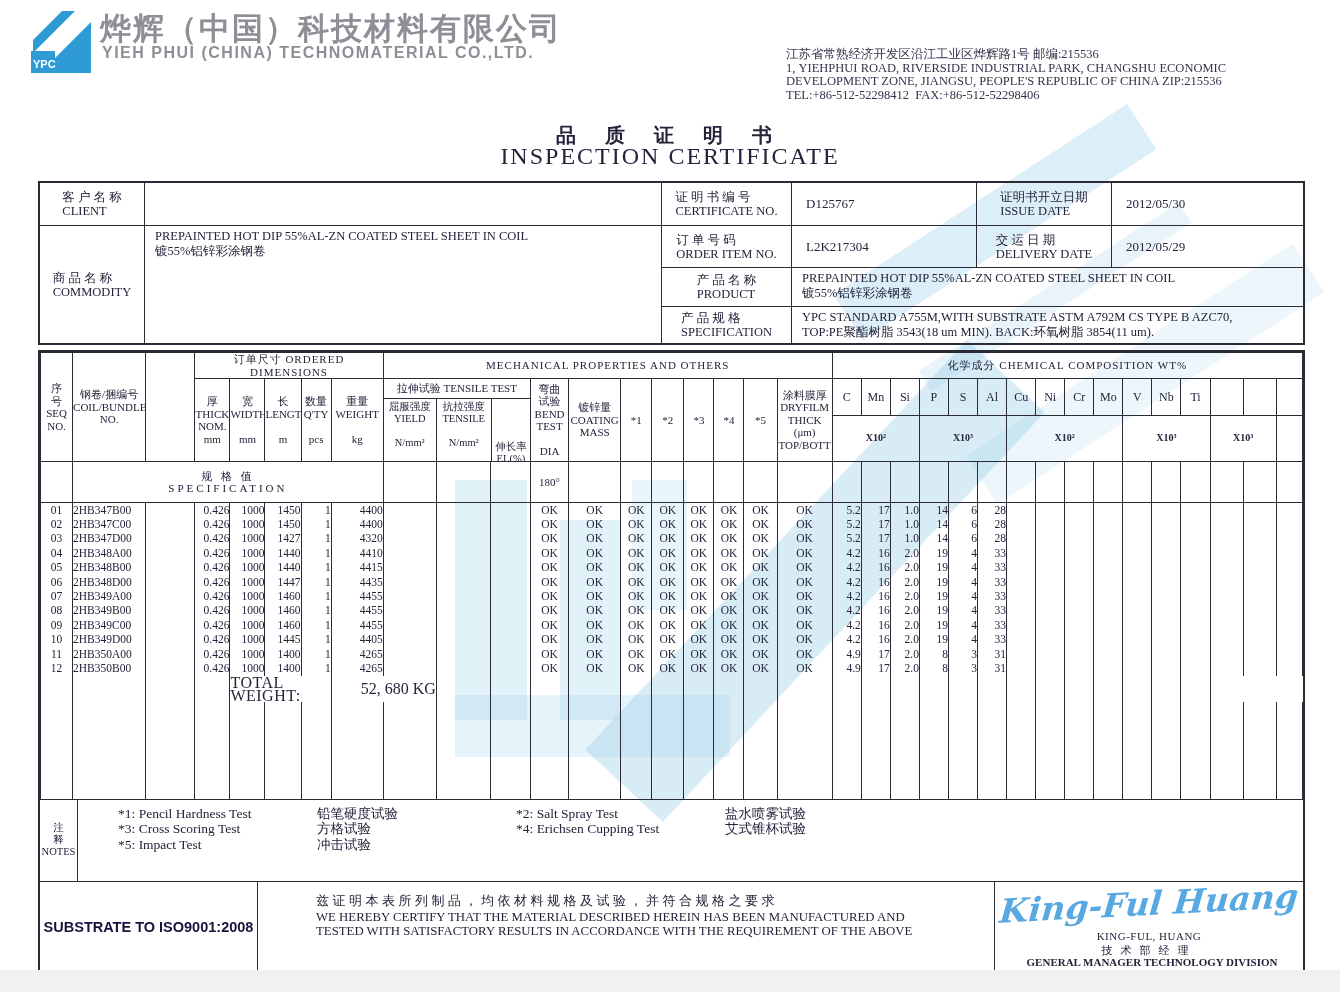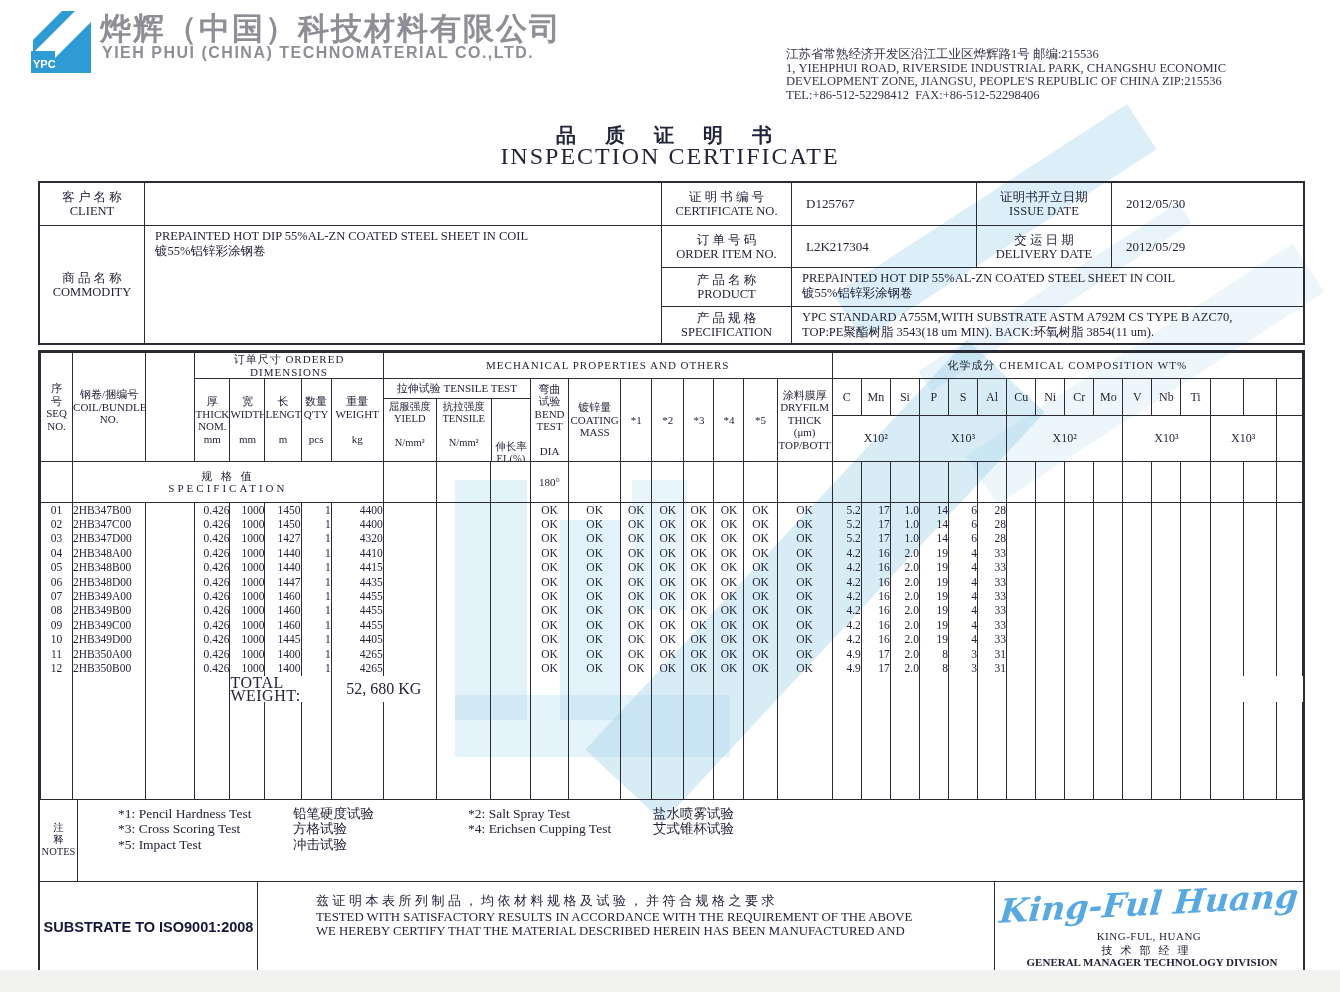--- a/index.html
+++ b/index.html
@@ -32,59 +32,59 @@
   .title-cn{left:0;top:122px;width:1340px;text-align:center;font-size:20px;font-weight:bold;letter-spacing:12px;}
   .title-en{left:0;top:143px;width:1340px;text-align:center;font-size:24px;letter-spacing:2px;}
   
   .info-box{left:38px;top:181px;width:1263px;height:160px;border:2px solid #2b2b35;
     display:grid;grid-template-columns:105px 517px 130px 185px 135px 1fr;
     grid-template-rows:43px 42px 39px 1fr;}
   .cell{box-sizing:border-box;overflow:hidden;}
   .br{border-right:1px solid #2b2b35;}
   .bb{border-bottom:1px solid #2b2b35;}
   .lab{display:flex;flex-direction:column;align-items:center;justify-content:center;
-    text-align:center;font-size:12.5px;line-height:14px;white-space:pre-line;}
+    text-align:left;font-size:12.5px;line-height:14px;white-space:pre-line;}
   .val{font-size:13px;display:flex;align-items:center;padding-left:14px;}
   .val2{font-size:12.5px;line-height:14.5px;padding:3px 0 0 10px;}
   .g-r24c1{grid-row:2/5;grid-column:1;}
   .g-r24c2{grid-row:2/5;grid-column:2;}
   .g-c46{grid-column:4/7;}
   
   .main-box{left:38px;top:350px;width:1263px;border:2px solid #2b2b35;}
   table.main{border-collapse:collapse;table-layout:fixed;width:1263px;}
   table.main th,table.main td{border:1px solid #2b2b35;padding:0;font-weight:normal;
     font-size:11px;line-height:12.5px;overflow:hidden;}
   .pre{white-space:pre-line;}
   th.h1{height:20px;font-size:12px;letter-spacing:1px;}
   tr.hrow2 th{height:36px;}
-  tr.hrow3 th{height:44px;font-size:12px;}
+  tr.hrow3 th{height:44px;font-size:10px;font-weight:bold;}
   th.tall{vertical-align:middle;}
   .tg-cell{padding:0;vertical-align:top;}
   .tg-top{height:19px;line-height:19px;border-bottom:1px solid #2b2b35;text-align:center;font-size:11px;}
   .tg-cols{display:flex;height:62px;}
   .tg-col{width:52px;border-right:1px solid #2b2b35;text-align:center;padding-top:2px;font-size:10.5px;line-height:12px;}
   .tg-col.c2{width:54px;}
   .tg-col.c3{width:38px;border-right:none;flex:1;margin-top:40px;}
   .small-h{font-size:10px;line-height:11.5px;}
   tr.spec-row td{height:40px;border-bottom:1px solid #2b2b35;}
   .spec-label{text-align:center;font-size:12px;letter-spacing:3px;white-space:pre-line;line-height:15px;vertical-align:middle;}
   tr.data-row td{border-top:none;border-bottom:none;height:14.4px;font-size:11.5px;line-height:13px;}
   tr.filler td{height:97px;}
   tr.total-row td{height:16px;font-size:16px;}
   td.ct{text-align:center;}
   td.cl{text-align:left;padding-left:2px;}
   td.num{text-align:right;padding-right:4px;}
   .total-label{text-align:left;padding-left:2px;letter-spacing:.5px;}
-  .total-value{text-align:center;padding-left:14px;}
+  .total-value{text-align:right;padding-left:14px;}
   
   .notes-box{border-top:1px solid #2b2b35;height:82px;display:flex;box-sizing:border-box;}
   .notes-label{width:37px;border-right:1px solid #2b2b35;display:flex;align-items:center;justify-content:center;
     text-align:center;font-size:10.5px;line-height:12px;white-space:pre-line;}
   .notes-body{flex:1;padding:6px 0 0 40px;font-size:13.5px;line-height:15.5px;}
-  .notes-row{display:flex;}
+  .notes-row{display:flex;gap:24px;}
   .n-en1{width:175px;}
   .n-cn1{width:175px;}
   .n-en2{width:185px;}
   
   .footer-box{border-top:1px solid #2b2b35;height:92px;display:flex;box-sizing:border-box;}
   .f-cert{width:217px;border-right:1px solid #2b2b35;display:flex;align-items:center;justify-content:center;
     font-family:"Liberation Sans","DejaVu Sans",sans-serif;font-weight:bold;font-size:14.5px;color:#15153c;}
   .f-text{width:737px;border-right:1px solid #2b2b35;padding:10px 0 0 58px;box-sizing:border-box;}
   .f-cn{font-size:13px;letter-spacing:3.5px;}
   .f-en{font-size:12.8px;line-height:14.5px;}
@@ -879,22 +879,22 @@
           <span class="n-en1">*5: Impact Test</span>
           <span class="n-cn1">冲击试验</span>
         </div>
       </div>
     </div>
 
     <div class="footer-box">
       <div class="f-cert">SUBSTRATE TO ISO9001:2008</div>
       <div class="f-text">
         <div class="f-cn">兹证明本表所列制品，均依材料规格及试验，并符合规格之要求</div>
+        <div class="f-en">WE HEREBY CERTIFY THAT THE MATERIAL  DESCRIBED  HEREIN  HAS BEEN  MANUFACTURED  AND</div>
         <div class="f-en">TESTED WITH SATISFACTORY RESULTS IN ACCORDANCE WITH THE REQUIREMENT  OF  THE  ABOVE</div>
-        <div class="f-en">WE HEREBY CERTIFY THAT THE MATERIAL  DESCRIBED  HEREIN  HAS BEEN  MANUFACTURED  AND</div>
       </div>
       <div class="f-sig">
         <div class="sig-script">King-Ful Huang</div>
         <div class="sig-name">KING-FUL, HUANG</div>
         <div class="sig-title-cn">技术部经理</div>
         <div class="sig-title-en">GENERAL MANAGER TECHNOLOGY DIVISION</div>
       </div>
     </div>
   </div>
 

